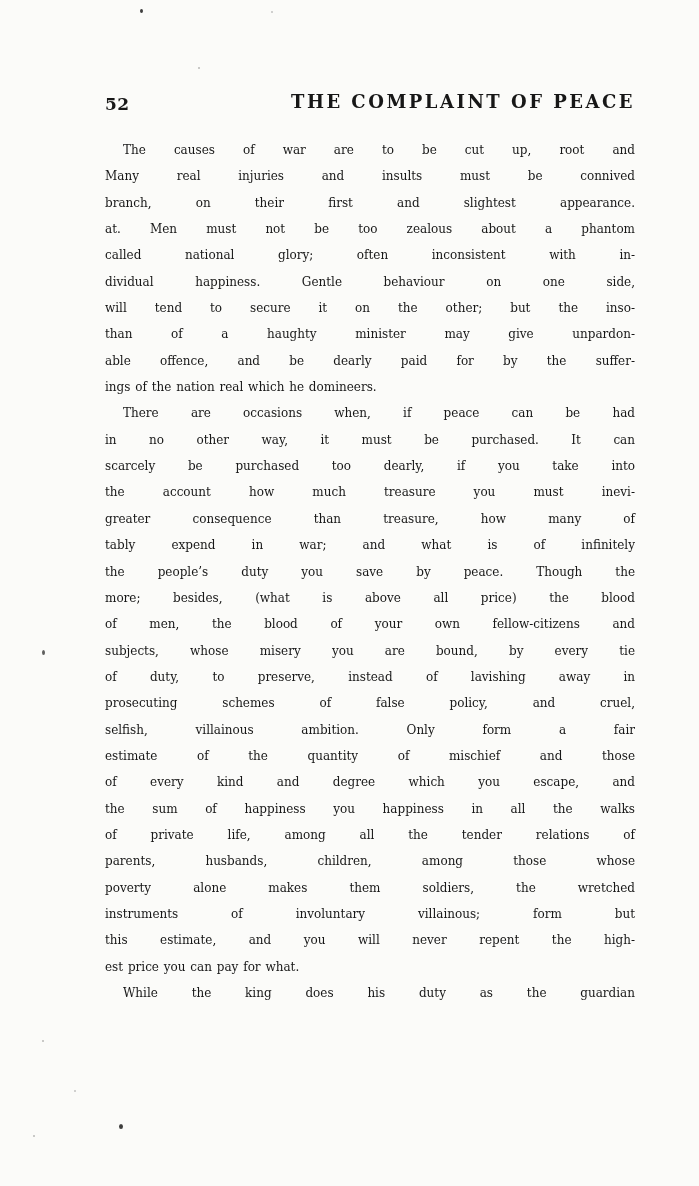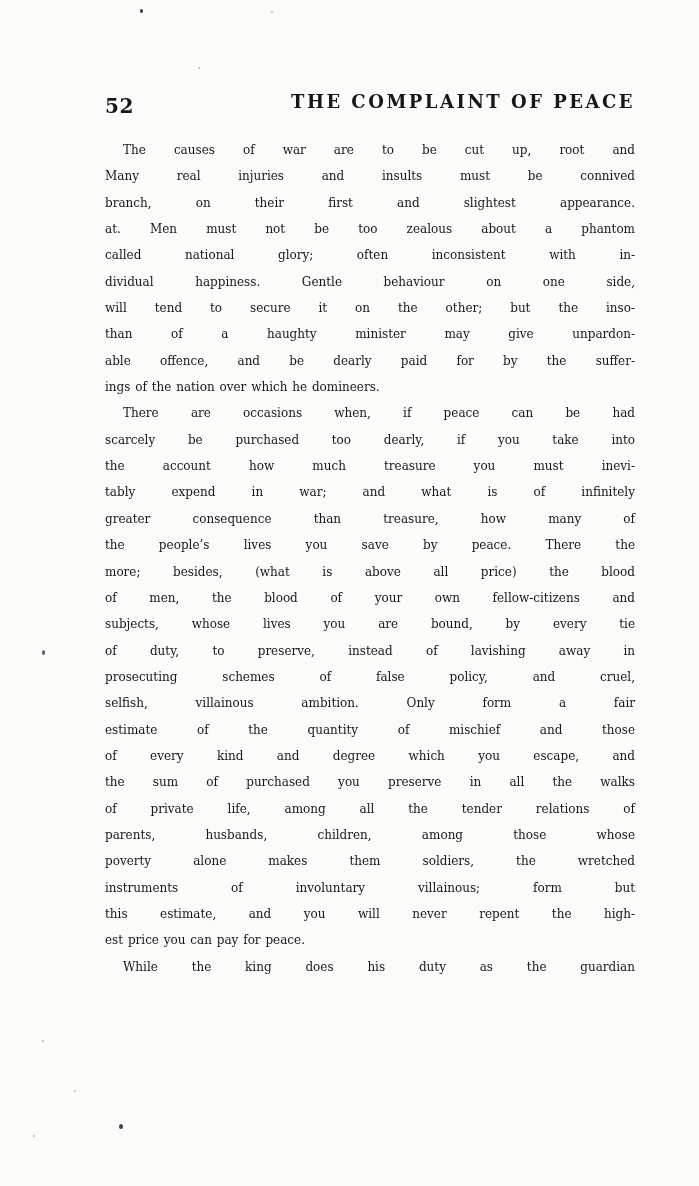--- a/index.html
+++ b/index.html
@@ -22,21 +22,21 @@
   .running-head {
     position: absolute;
     left: 105px;
     top: 91px;
     width: 530px;
   }
   .folio {
     position: absolute;
     left: 0;
     top: 3px;
-    font-size: 20px;
+    font-size: 17px;
     font-weight: bold;
     letter-spacing: 0.5px;
   }
   .head-title {
     display: block;
     text-align: right;
     font-size: 18px;
     font-weight: bold;
     letter-spacing: 2.5px;
     white-space: nowrap;
@@ -81,42 +81,43 @@
   <main class="text-block" id="text-block">
       <div class="line indent">The causes of war are to be cut up, root and</div>
       <div class="line">Many real injuries and insults must be connived</div>
       <div class="line">branch, on their first and slightest appearance.</div>
       <div class="line">at. Men must not be too zealous about a phantom</div>
       <div class="line">called national glory; often inconsistent with in-</div>
       <div class="line">dividual happiness. Gentle behaviour on one side,</div>
       <div class="line">will tend to secure it on the other; but the inso-</div>
       <div class="line">than of a haughty minister may give unpardon-</div>
       <div class="line">able offence, and be dearly paid for by the suffer-</div>
-      <div class="line last">ings of the nation over which he domineers.</div>
+      <div class="line last">ings of the nation real which he domineers.</div>
       <div class="line indent">There are occasions when, if peace can be had</div>
+      <div class="line">in no other way, it must be purchased. It can</div>
       <div class="line">scarcely be purchased too dearly, if you take into</div>
       <div class="line">the account how much treasure you must inevi-</div>
+      <div class="line">greater consequence than treasure, how many of</div>
       <div class="line">tably expend in war; and what is of infinitely</div>
-      <div class="line">greater consequence than treasure, how many of</div>
-      <div class="line">the people’s lives you save by peace. There the</div>
+      <div class="line">the people’s duty you save by peace. Though the</div>
       <div class="line">more; besides, (what is above all price) the blood</div>
       <div class="line">of men, the blood of your own fellow-citizens and</div>
-      <div class="line">subjects, whose lives you are bound, by every tie</div>
+      <div class="line">subjects, whose misery you are bound, by every tie</div>
       <div class="line">of duty, to preserve, instead of lavishing away in</div>
       <div class="line">prosecuting schemes of false policy, and cruel,</div>
       <div class="line">selfish, villainous ambition. Only form a fair</div>
       <div class="line">estimate of the quantity of mischief and those</div>
       <div class="line">of every kind and degree which you escape, and</div>
-      <div class="line">the sum of purchased you preserve in all the walks</div>
+      <div class="line">the sum of happiness you happiness in all the walks</div>
       <div class="line">of private life, among all the tender relations of</div>
       <div class="line">parents, husbands, children, among those whose</div>
       <div class="line">poverty alone makes them soldiers, the wretched</div>
       <div class="line">instruments of involuntary villainous; form but</div>
       <div class="line">this estimate, and you will never repent the high-</div>
-      <div class="line last">est price you can pay for peace.</div>
+      <div class="line last">est price you can pay for what.</div>
       <div class="line indent">While the king does his duty as the guardian</div>
     </main>
 
   <div id="artifacts">
       <span class="speck" style="left: 140px; top: 9px; width: 3px; height: 4px; opacity: 0.85;"></span>
       <span class="speck" style="left: 271px; top: 11px; width: 2px; height: 2px; opacity: 0.25;"></span>
       <span class="speck" style="left: 198px; top: 67px; width: 2px; height: 2px; opacity: 0.3;"></span>
       <span class="speck" style="left: 42px; top: 650px; width: 3px; height: 5px; opacity: 0.7;"></span>
       <span class="speck" style="left: 74px; top: 1090px; width: 2px; height: 2px; opacity: 0.25;"></span>
       <span class="speck" style="left: 42px; top: 1040px; width: 2px; height: 2px; opacity: 0.3;"></span>

